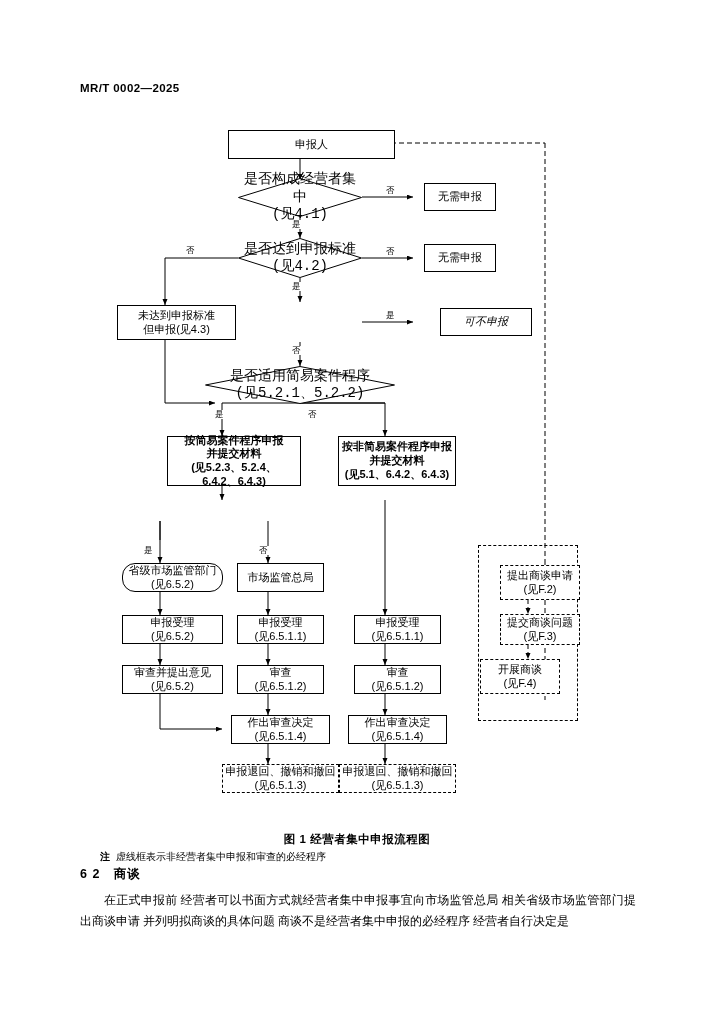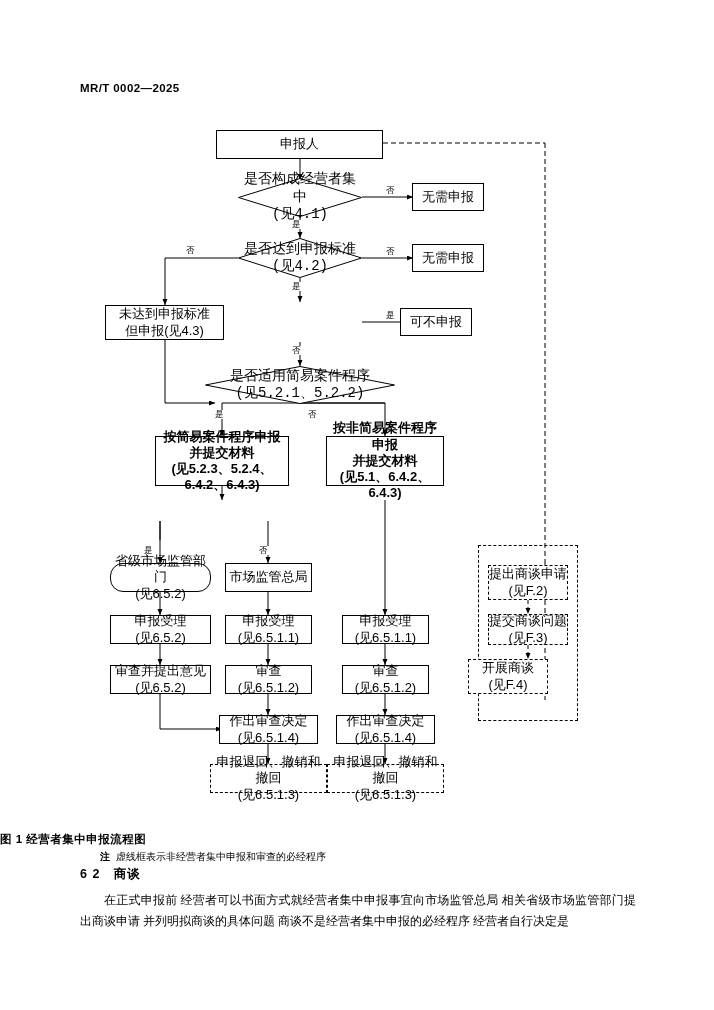--- a/index.html
+++ b/index.html
@@ -37,26 +37,27 @@
     width: 714px;
     height: 1010px;
   }
   .node {
     position: absolute;
     box-sizing: border-box;
     display: flex;
     align-items: center;
     justify-content: center;
     text-align: center;
-    font-size: 13px;
+    font-size: 11px;
     line-height: 1.25;
     font-family: "Liberation Sans", sans-serif;
     color: #000;
     background: #fff;
     white-space: pre-line;
+    margin-left: 12px;
   }
   .box {
     border: 1px solid #000;
   }
   .box.dashed {
     border: 1px dashed #000;
   }
   .box.bold {
     font-weight: bold;
   }
@@ -103,21 +104,21 @@
   }
   .note b {
     font-weight: bold;
     margin-right: 6px;
   }
   .fig-caption {
     position: absolute;
     left: 0;
     width: 714px;
     top: 832px;
-    text-align: left;
+    text-align: center;
     font-size: 11.5px;
     font-weight: bold;
     font-family: "Liberation Sans", sans-serif;
     letter-spacing: 0.5px;
   }
   .sec-head {
     position: absolute;
     left: 80px;
     top: 866px;
     font-size: 12.5px;
@@ -240,21 +241,21 @@
         <polygon points="62,0.5 123.5,20 62,39.5 0.5,20" fill="#fff" stroke="#000" stroke-width="1"></polygon>
       </svg>
       <div class="dlabel">是否达到申报标准
 (见4.2)</div>
     </div>
     <div class="node box" style="left:412px;top:244px;width:72px;height:28px;">无需申报</div>
     <div class="edge-label" style="left:385px;top:247px;">否</div>
     <div class="edge-label" style="left:185px;top:246px;">否</div>
     <div class="edge-label" style="left:291px;top:282px;">是</div>
 
-    <div class="node box" style="left:400px;top:308px;width:72px;height:28px;">可不申报</div>
+    <div class="node box" style="left:428px;top:308px;width:92px;height:28px;font-style:italic;">可不申报</div>
     <div class="edge-label" style="left:385px;top:311px;">是</div>
     <div class="node box" style="left:105px;top:305px;width:119px;height:35px;">未达到申报标准
 但申报(见4.3)</div>
     <div class="edge-label" style="left:291px;top:346px;">否</div>
 
     <div class="diamond-wrap" style="left:205px;top:366px;width:190px;height:38px;">
       <svg class="dshape" viewBox="0 0 190 38" preserveAspectRatio="none">
         <polygon points="95,0.5 189.5,19 95,37.5 0.5,19" fill="#fff" stroke="#000" stroke-width="1"></polygon>
       </svg>
       <div class="dlabel">是否适用简易案件程序

